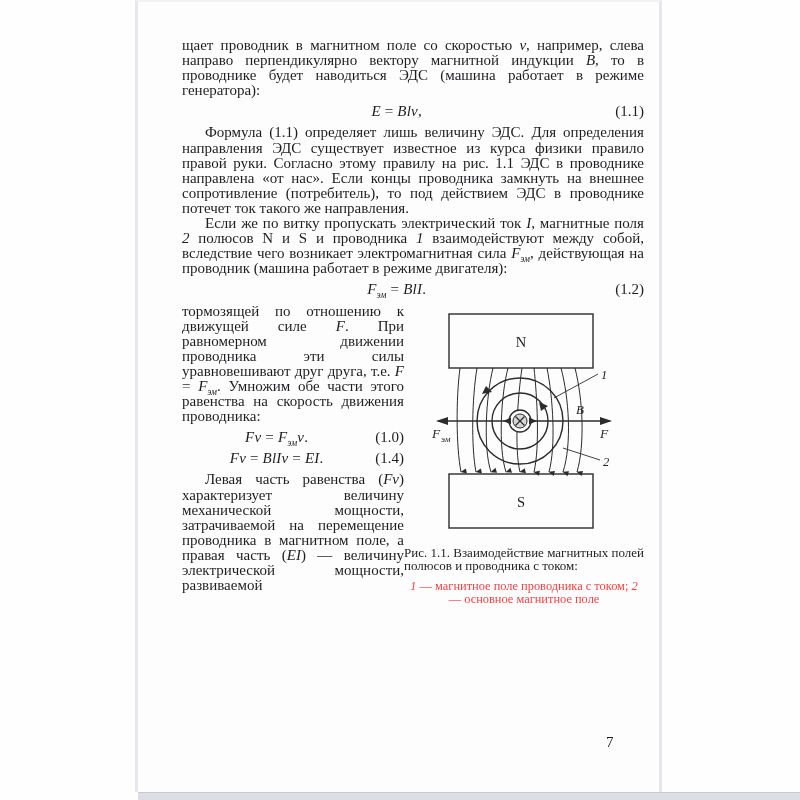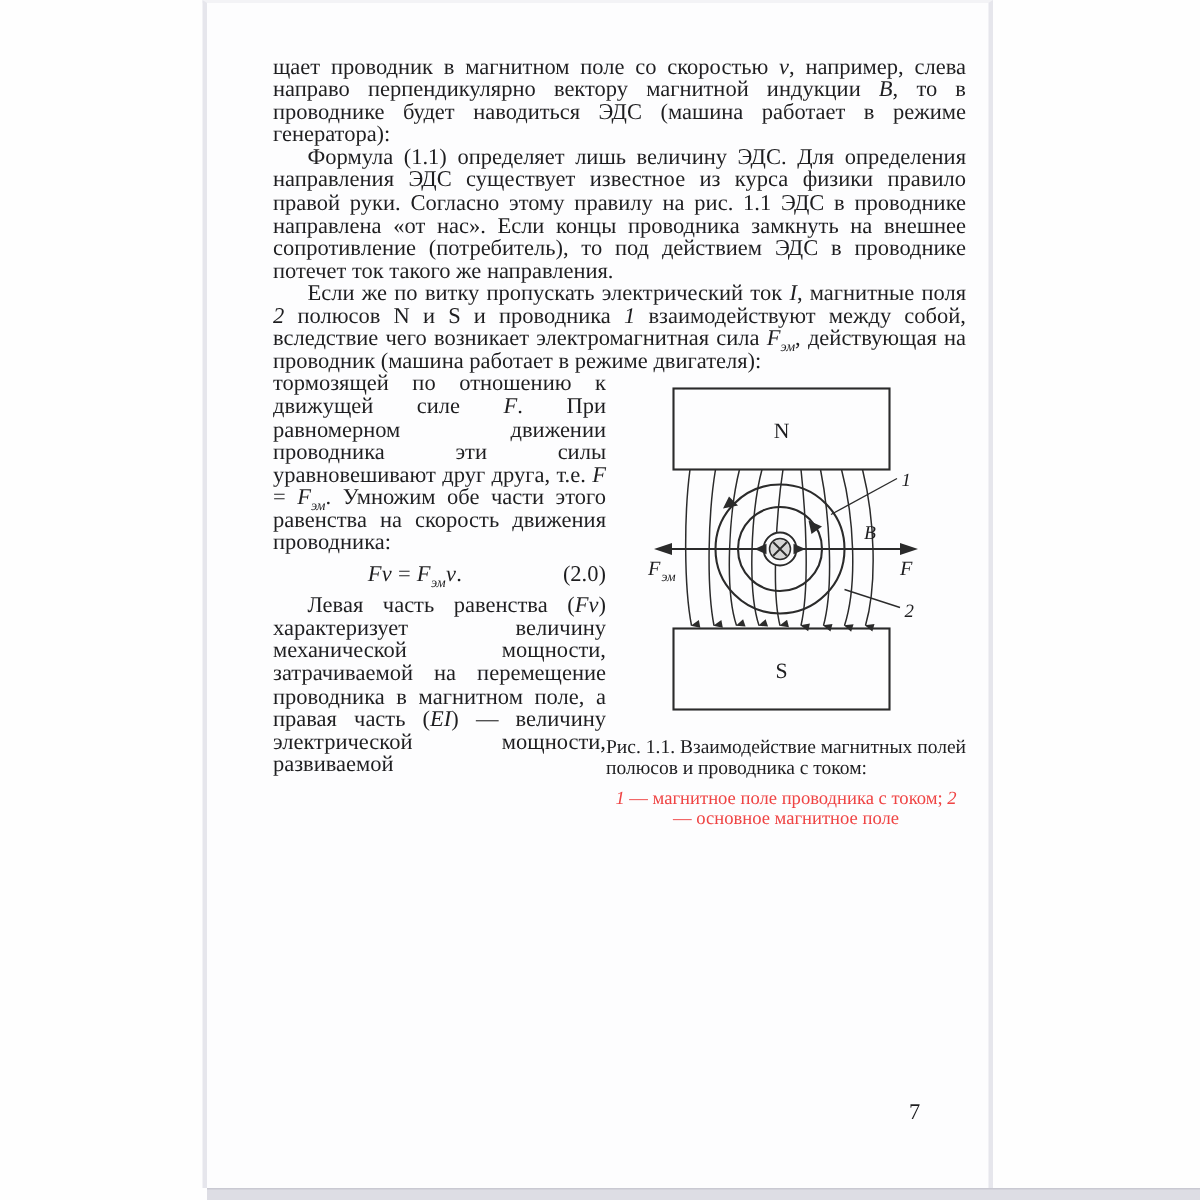--- a/index.html
+++ b/index.html
@@ -39,36 +39,48 @@
   .sv-stroke{stroke:#2b2b2b;fill:none;}
 </style>
 </head>
 <body>
 
 <div class="page">
   <div class="content">
 
     <p>щает проводник в магнитном поле со скоростью <i>v</i>, например, слева направо перпендикулярно вектору магнитной индукции <i>B</i>, то в проводнике будет наводиться ЭДС (машина работает в режиме генератора):</p>
 
+    <div class="formula-row">
+      <span class="formula"><i>E</i> = <i>Blv</i>,</span>
+      <span class="fnum">(1.1)</span>
+    </div>
 
     <p class="indent">Формула (1.1) определяет лишь величину ЭДС. Для определения направления ЭДС существует известное из курса физики правило правой руки. Согласно этому правилу на рис. 1.1 ЭДС в проводнике направлена «от нас». Если концы проводника замкнуть на внешнее сопротивление (потребитель), то под действием ЭДС в проводнике потечет ток такого же направления.</p>
     <p class="indent">Если же по витку пропускать электрический ток <i>I</i>, магнитные поля <i>2</i> полюсов N и S и проводника <i>1</i> взаимодействуют между собой, вследствие чего возникает электромагнитная сила <i>F</i><sub>эм</sub>, действующая на проводник (машина работает в режиме двигателя):</p>
 
+    <div class="formula-row">
+      <span class="formula"><i>F</i><sub>эм</sub> = <i>BlI</i>.</span>
+      <span class="fnum">(1.2)</span>
+    </div>
 
 
     <div class="cols">
       <div class="col-left">
         <p>тормозящей по отношению к движущей силе <i>F</i>. При равномерном движении проводника эти силы уравновешивают друг друга, т.е. <i>F</i> = <i>F</i><sub>эм</sub>. Умножим обе части этого равенства на скорость движения проводника:</p>
 
         <div class="formula-row">
           <span class="formula"><i>Fv</i> = <i>F</i><sub>эм</sub><i>v</i>.</span>
-          <span class="fnum">(2.0)</span>
+          <span class="fnum">(1.0)</span>
         </div>
 
 
+        <div class="formula-row">
+          <span class="formula"><i>Fv</i> = <i>BlIv</i> = <i>EI</i>.</span>
+          <span class="fnum">(1.4)</span>
+        </div>
 
         <p class="indent">Левая часть равенства (<i>Fv</i>) характеризует величину механической мощности, затрачиваемой на перемещение проводника в магнитном поле, а правая часть (<i>EI</i>) — величину электрической мощности, развиваемой</p>
       </div>
 
       <div class="col-right">
         <svg class="fig-svg" width="240" height="238" viewBox="0 0 240 238" xmlns="http://www.w3.org/2000/svg">
           <defs>
             <marker id="arr-down" orient="auto" markerWidth="7" markerHeight="8" refX="3" refY="6">
               <path d="M0.4,0.5 L5.6,0.5 L3,6.5 Z" fill="#2b2b2b"></path>
             </marker>

